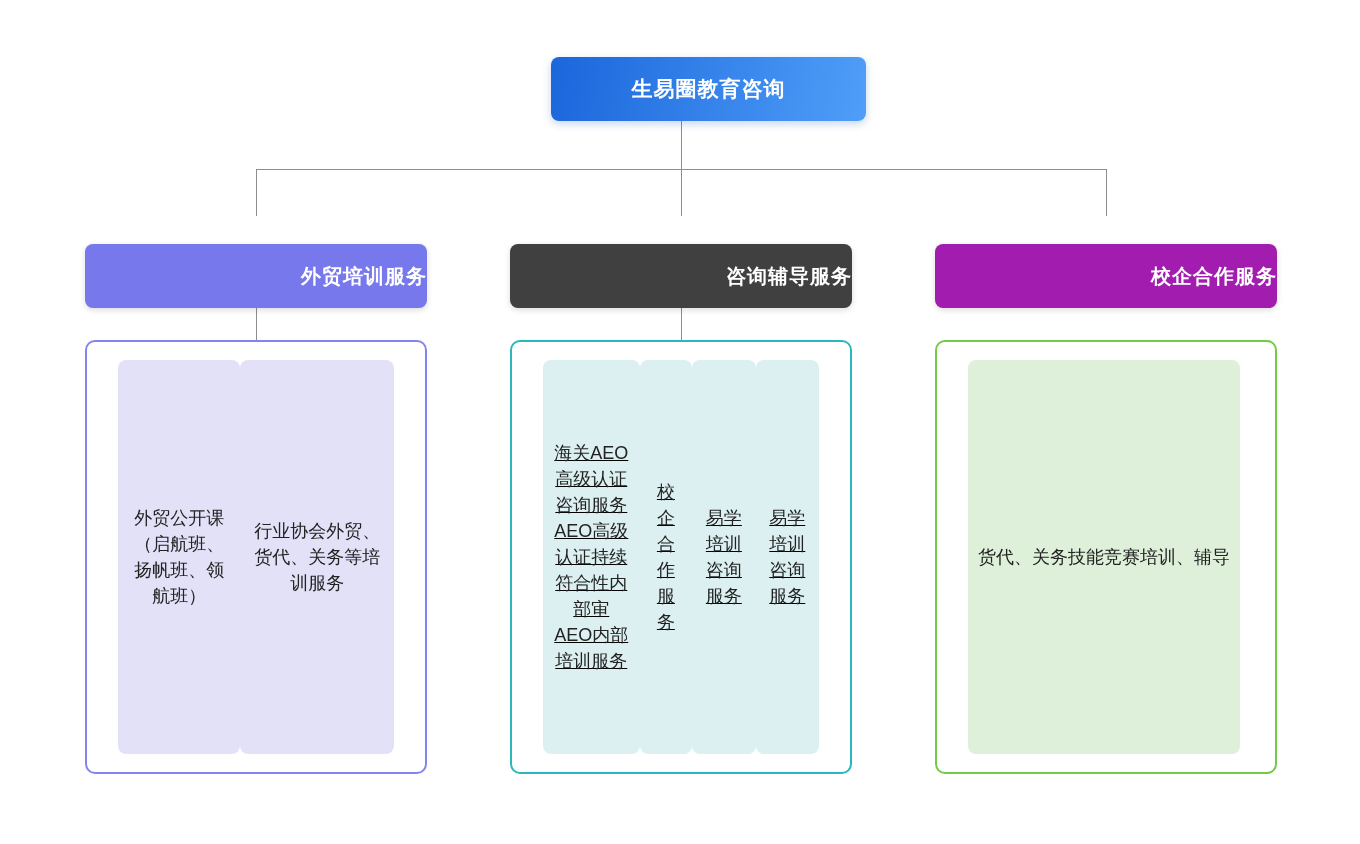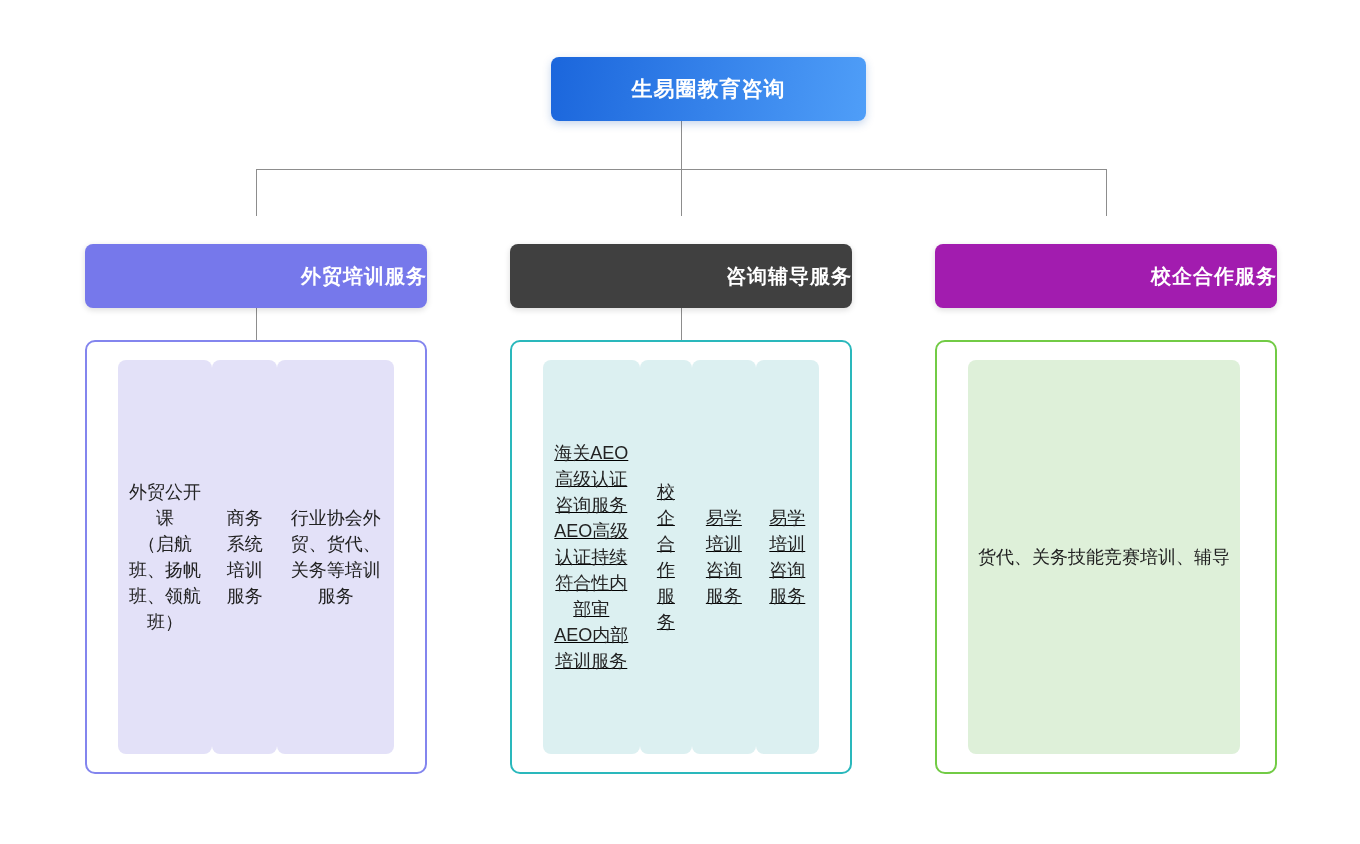--- a/index.html
+++ b/index.html
@@ -118,21 +118,20 @@
   <div class="branch-header" id="branch-header-1">
     <span>咨询辅导服务</span>
   </div>
   <div class="branch-header" id="branch-header-2">
     <span>校企合作服务</span>
   </div>
 
   <div class="branch-box items-0" id="branch-box-0">
     <div class="item">外贸公开课
 （启航班、扬帆班、领航班）</div>
-    <div class="item">商务系统培训服务</div>
     <div class="item">行业协会外贸、货代、关务等培训服务</div>
   </div>
 
   <div class="branch-box items-1" id="branch-box-1">
     <div class="item">海关AEO高级认证咨询服务
 AEO高级认证持续符合性内部审
 AEO内部培训服务</div>
     <div class="item">校企合作服务</div>
     <div class="item">易学培训咨询服务</div>
     <div class="item">易学培训咨询服务</div>

